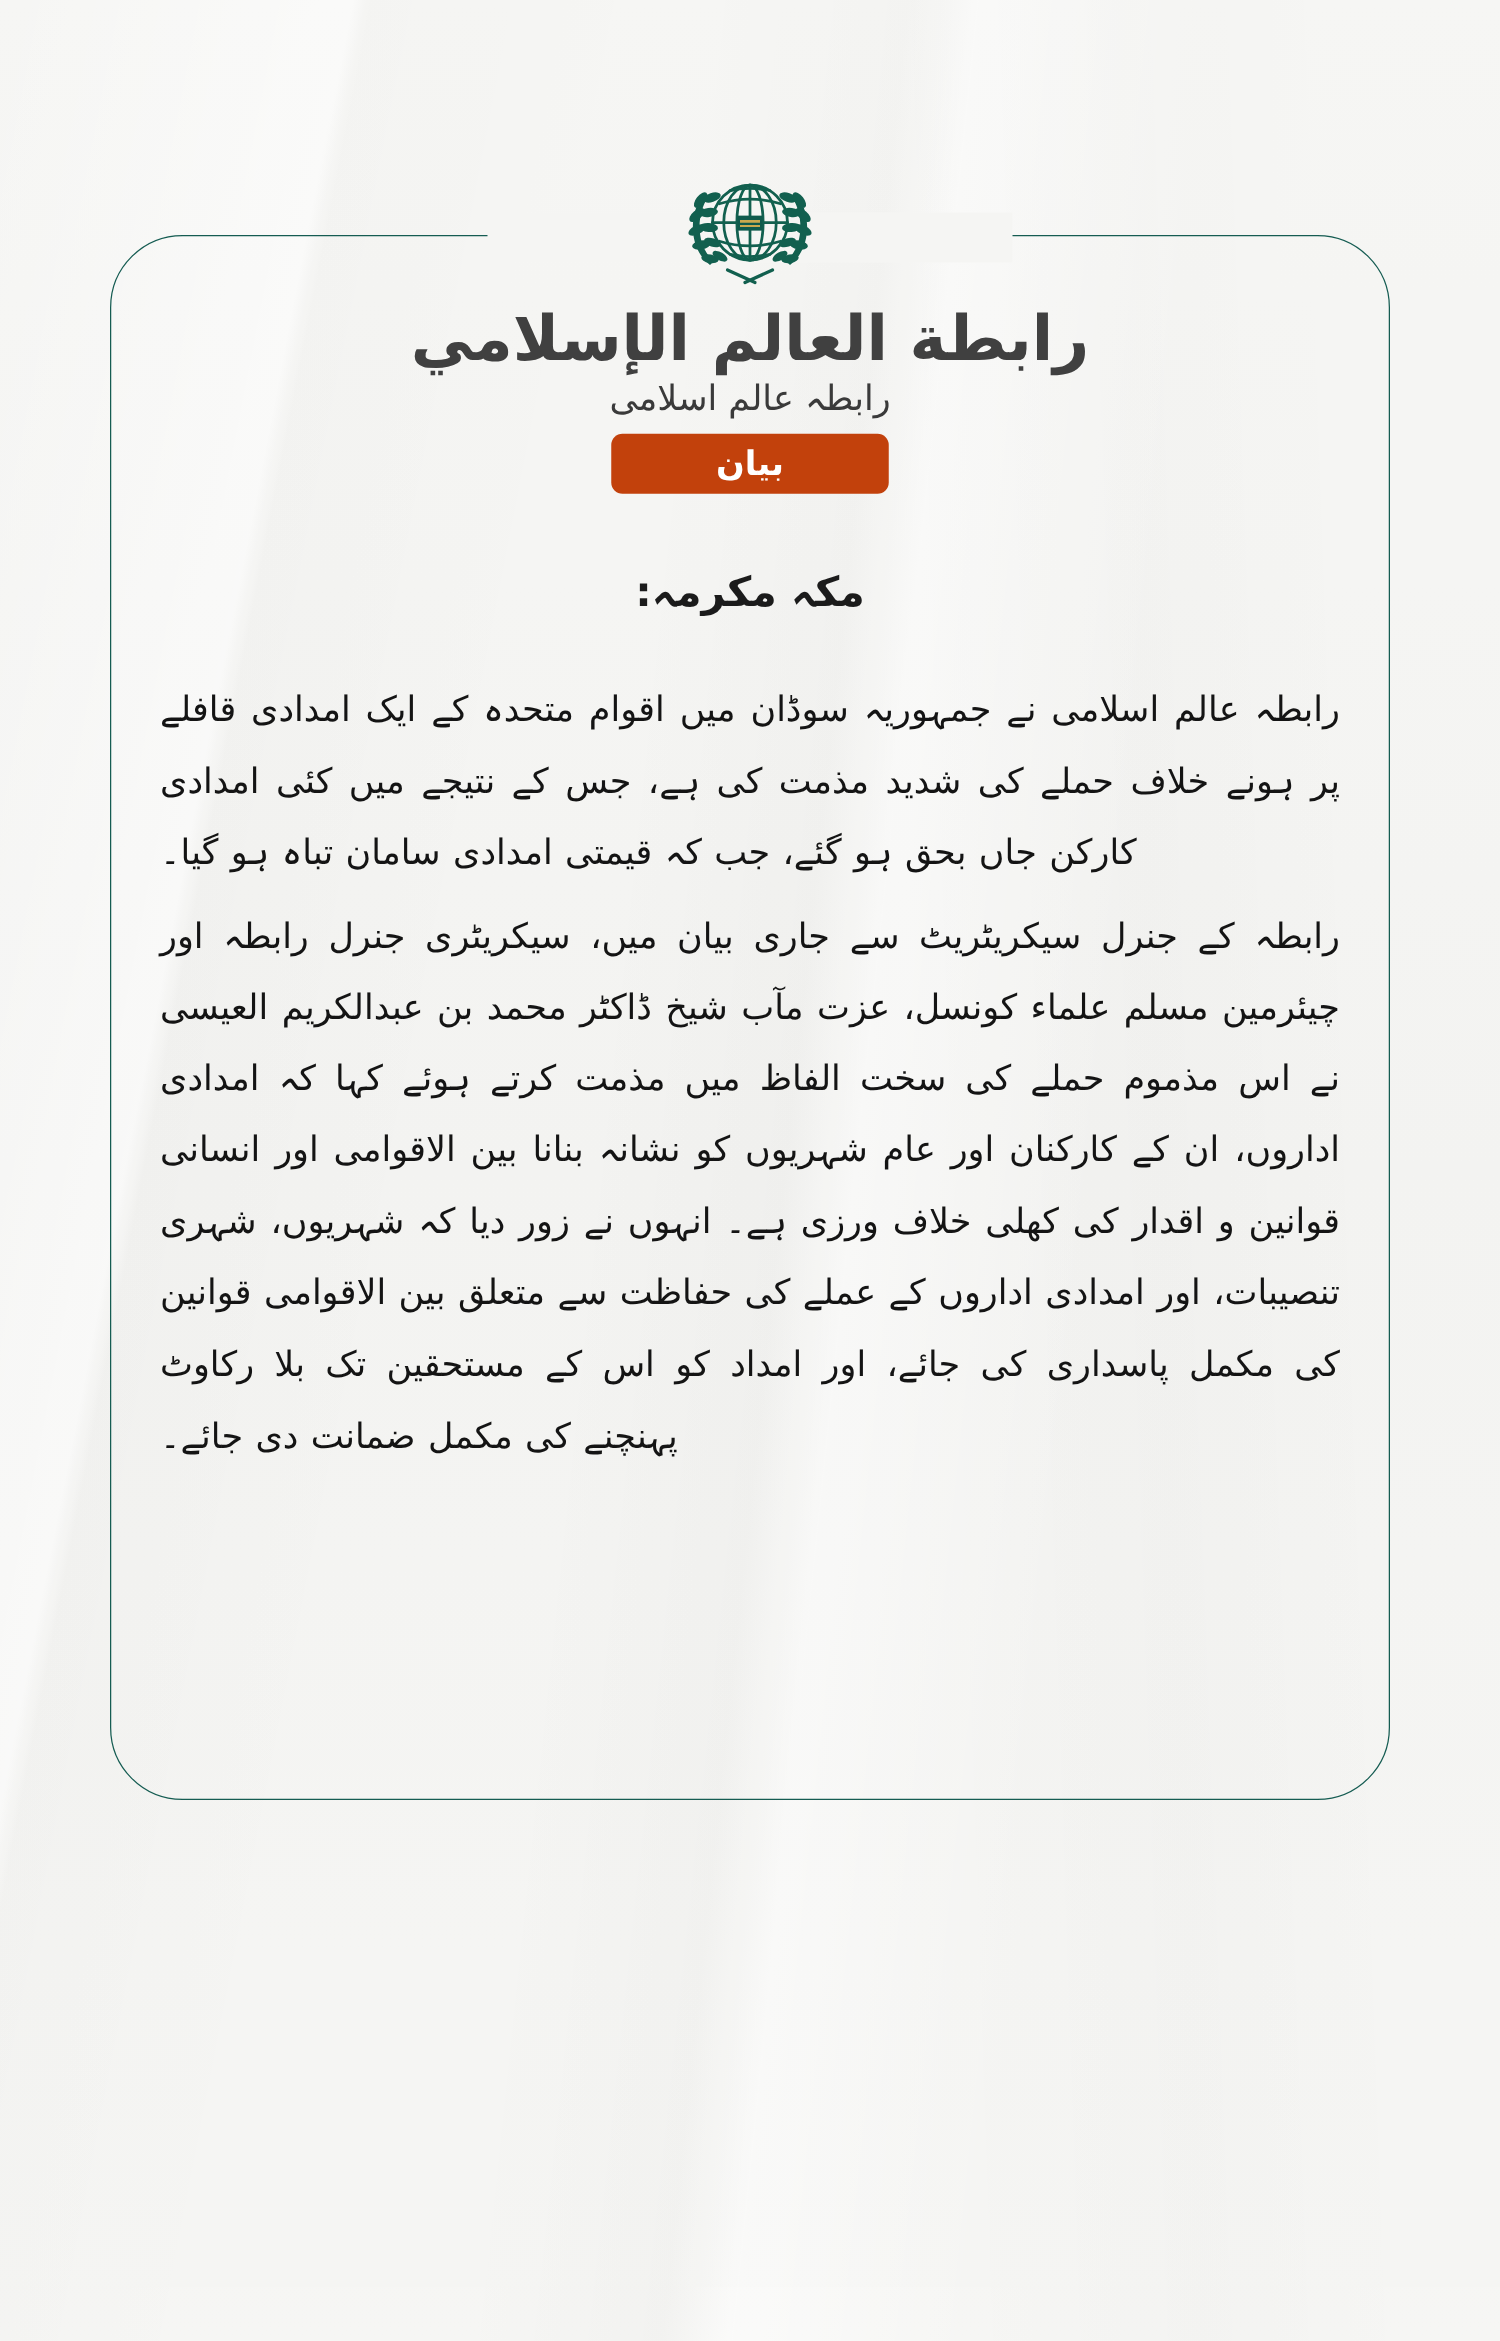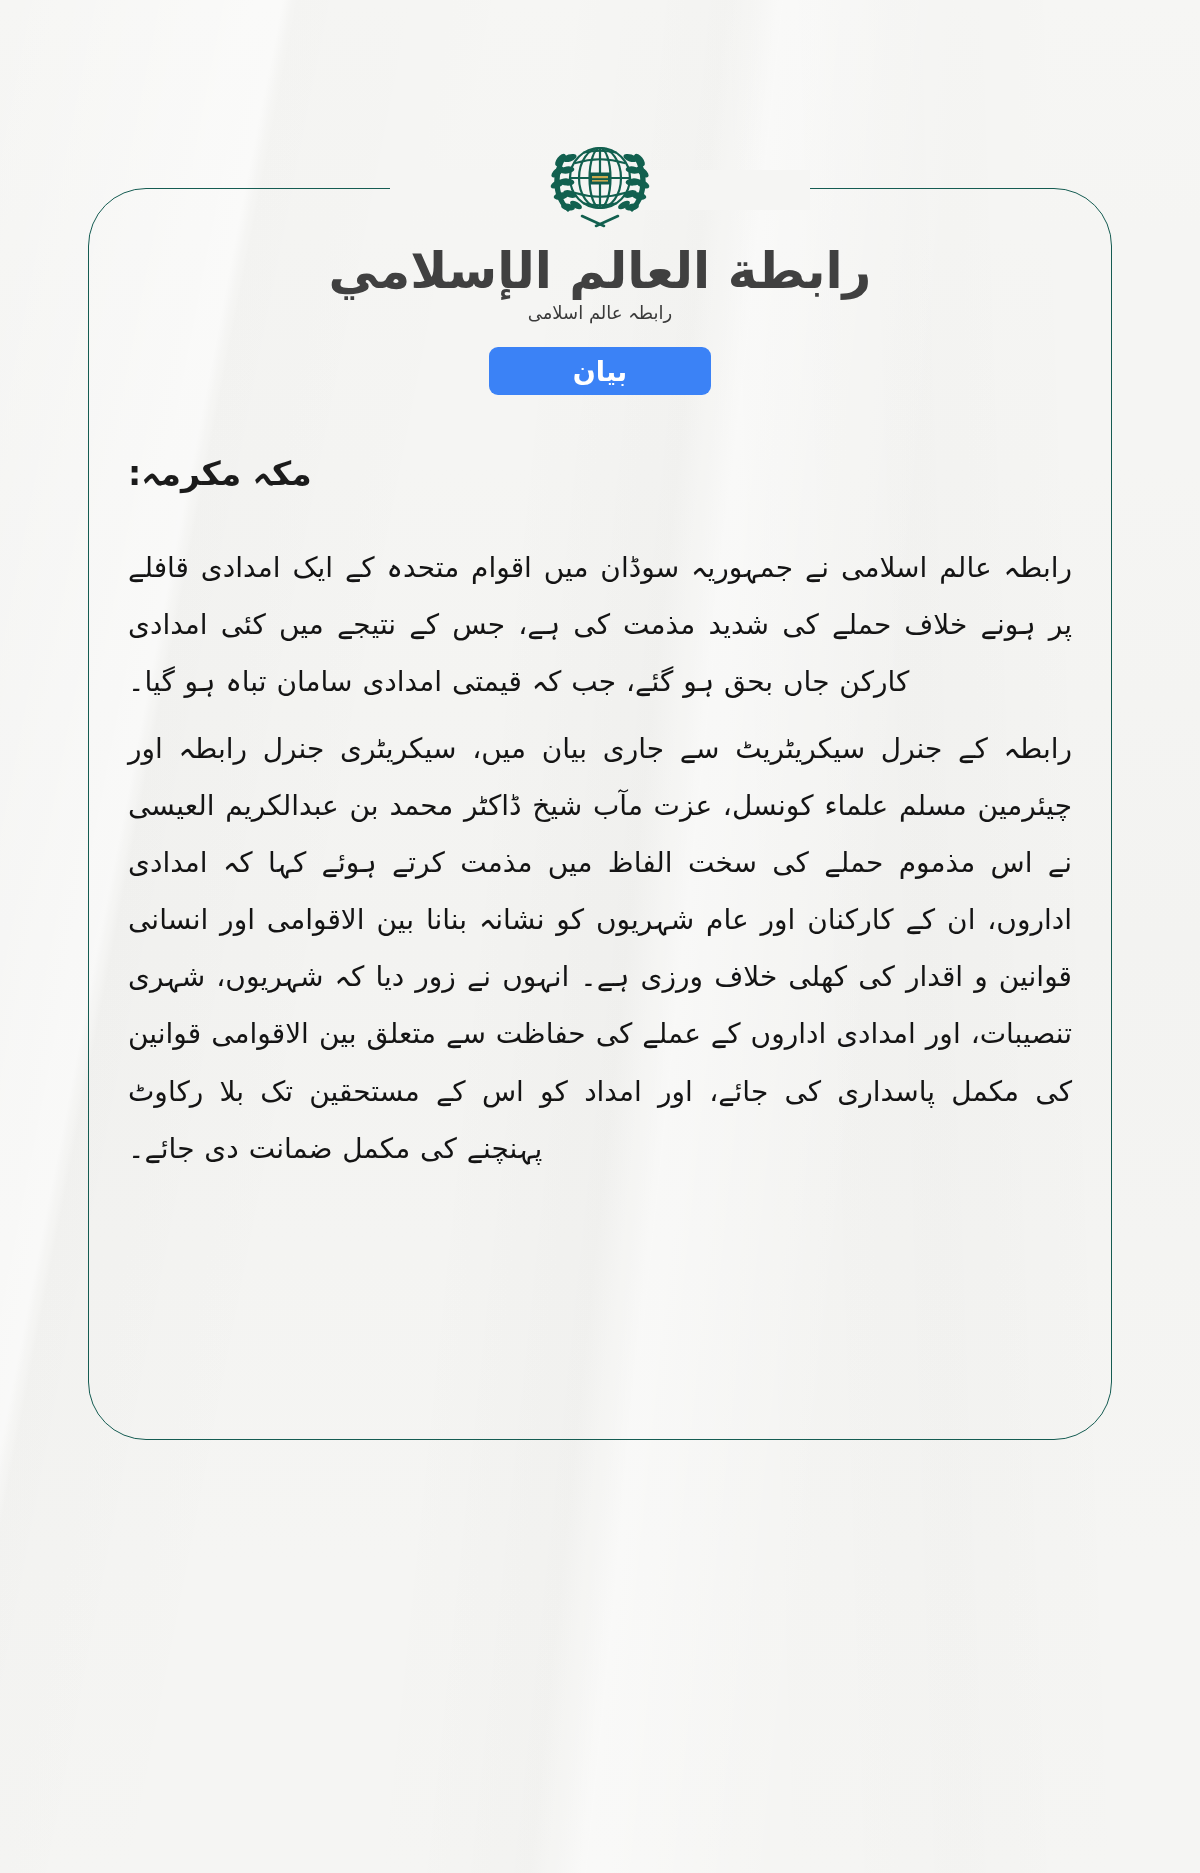--- a/index.html
+++ b/index.html
@@ -83,41 +83,41 @@
     line-height: 1.12;
     color: #404040;
     font-weight: 700;
     letter-spacing: -1px;
     direction: rtl;
     white-space: nowrap;
   }
   .logo-urdu {
     margin-top: 2px;
     font-family: "DejaVu Sans", sans-serif;
-    font-size: 18px;
+    font-size: 28px;
     line-height: 1.3;
     color: #3a3a3a;
     font-weight: 400;
     letter-spacing: 3px;
     direction: rtl;
     white-space: nowrap;
   }
 
   
   .badge-wrap {
     position: absolute;
     left: 0;
     right: 0;
     top: 347px;
     display: flex;
     justify-content: center;
     z-index: 5;
   }
   .badge {
-    background: #3b82f6;
+    background: #c2410c;
     color: #ffffff;
     width: 222px;
     height: 48px;
     border-radius: 9px;
     display: flex;
     align-items: center;
     justify-content: center;
     font-family: "DejaVu Sans", sans-serif;
     font-size: 27px;
     font-weight: 700;
@@ -135,21 +135,21 @@
     text-align: right;
     z-index: 4;
   }
   .dateline {
     font-family: "DejaVu Sans", sans-serif;
     font-size: 33px;
     font-weight: 600;
     color: #1b1b1b;
     margin: 0 0 42px 0;
     direction: rtl;
-    text-align: left;
+    text-align: center;
     line-height: 1.35;
   }
   .para {
     font-family: "DejaVu Sans", sans-serif;
     font-size: 28px;
     line-height: 2.04;
     color: #141414;
     margin: 0 0 10px 0;
     direction: rtl;
     text-align: justify;

